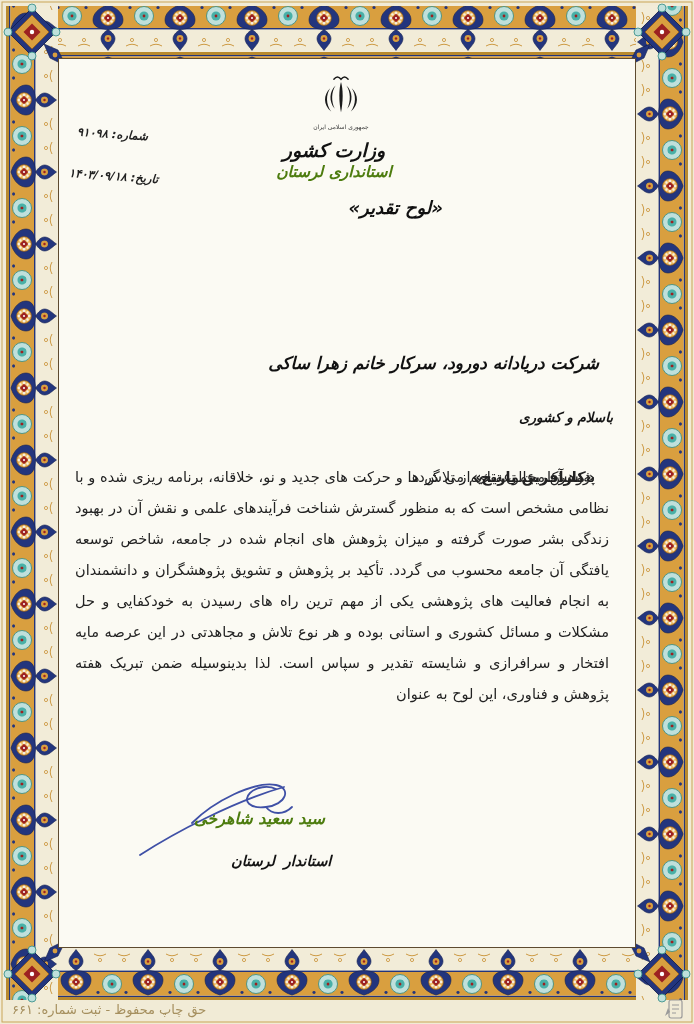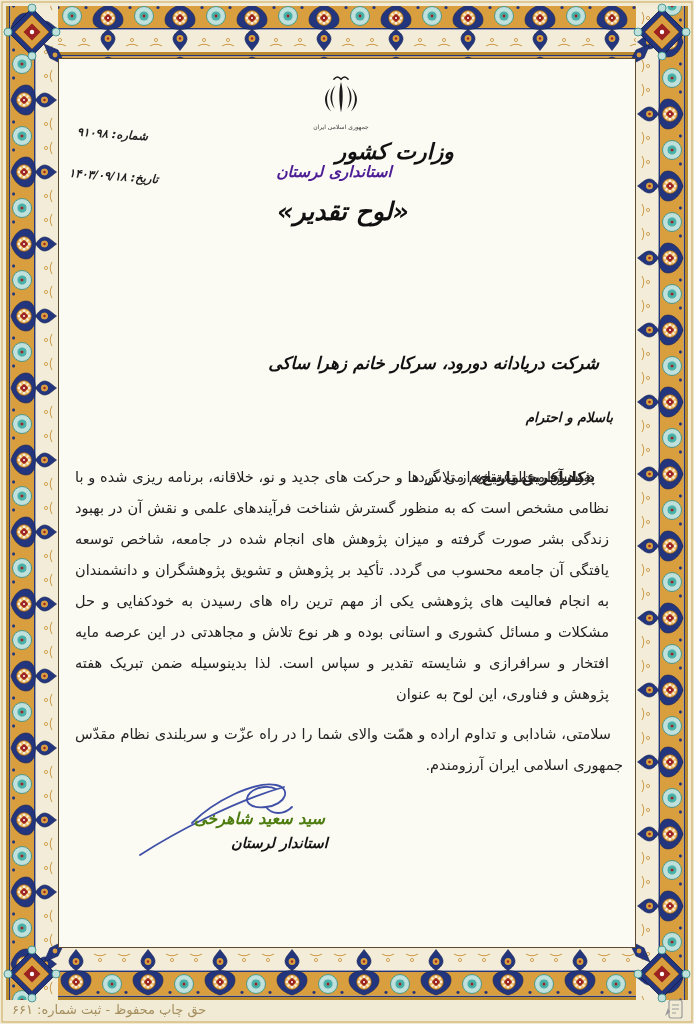--- a/index.html
+++ b/index.html
@@ -14,33 +14,33 @@
     background:#fbfaf3;border:1.5px solid #5d4a2f;box-sizing:border-box;
   }
   .paper *{position:absolute;color:#222;}
   .rtl{direction:rtl;unicode-bidi:embed;}
   .callig{font-weight:700;font-style:italic;}
   .meta-number{top:68px;left:18px;font-size:11.5px;transform:rotate(4deg);}
   .meta-date{top:110px;left:10px;font-size:11.5px;transform:rotate(4deg);}
   .emblem{top:14px;left:252px;width:60px;height:50px;}
   .emblem svg{width:60px;height:50px;display:block;}
   .emblem-caption{top:64px;left:222px;width:120px;text-align:center;font-size:6px;color:#3a3a3a;letter-spacing:.5px;}
-  .ministry{top:80px;left:155px;width:240px;text-align:right;font-size:22px;color:#111;}
-  .office{top:104px;left:155px;width:240px;text-align:center;font-size:15.5px;color:#4c1d95;}
-  .doc-title{top:138px;left:184px;width:200px;text-align:center;font-size:25px;color:#101010;}
+  .ministry{top:80px;left:155px;width:240px;text-align:center;font-size:19px;color:#111;}
+  .office{top:104px;left:155px;width:240px;text-align:center;font-size:15.5px;color:#4d7c0f;}
+  .doc-title{top:138px;left:184px;width:200px;font-size:18px;color:#101010;}
   .quote{top:216px;left:62px;width:460px;text-align:center;font-size:14.5px;color:#151515;}
   .recipient{top:294px;right:36px;font-size:17px;color:#111;}
   .salutation{top:350px;right:22px;font-size:13.5px;color:#161616;}
   .body-text{left:16px;width:548px;font-size:14.5px;line-height:31px;text-align:justify;color:#242424;}
   .body-1{top:388px;text-indent:14px;}
   .body-1 .bold{font-weight:700;}
   .body-2{top:645px;text-indent:12px;}
   .sig-stroke{top:712px;left:75px;width:170px;height:90px;}
   .sig-name{top:750px;left:135px;font-size:16px;color:#4d7c0f;}
-  .sig-title{top:776px;left:172px;font-size:14.5px;color:#131313;}
+  .sig-title{top:794px;left:172px;font-size:14.5px;color:#131313;font-family:Liberation Mono, monospace;}
   .print-note{position:absolute;left:12px;top:1002px;font-size:13px;color:#a58f5e;direction:rtl;}
   .publisher{position:absolute;left:664px;top:998px;width:20px;height:22px;}
 </style>
 </head>
 <body>
 
 <svg class="border-svg" viewBox="0 0 694 1024" xmlns="http://www.w3.org/2000/svg">
   <defs>
     <pattern id="bp" width="72" height="52" patternUnits="userSpaceOnUse">
       <rect width="72" height="52" fill="#f2ecd8"></rect>
@@ -126,29 +126,28 @@
   <div class="emblem-caption rtl">جمهوری اسلامی ایران</div>
 
   <div class="ministry rtl callig">وزارت کشور</div>
   <div class="office rtl callig">استانداری لرستان</div>
 
   <div class="doc-title rtl callig">«لوح تقدیر»</div>
 
 
   <div class="recipient rtl callig">شرکت دریادانه دورود، سرکار خانم زهرا ساکی</div>
 
-  <div class="salutation rtl callig">باسلام و احترام</div>
+  <div class="salutation rtl callig">باسلام و کشوری</div>
 
   <p class="body-text body-1 rtl">
       <span>پژوهش مجموعه ای از تلاش ها و حرکت های جدید و نو، خلاقانه، برنامه ریزی شده و با نظامی مشخص است که به منظور گسترش شناخت فرآیندهای علمی و نقش آن در بهبود زندگی بشر صورت گرفته و میزان پژوهش های انجام شده در جامعه، شاخص توسعه یافتگی آن جامعه محسوب می گردد. تأکید بر پژوهش و تشویق پژوهشگران و دانشمندان به انجام فعالیت های پژوهشی یکی از مهم ترین راه های رسیدن به خودکفایی و حل مشکلات و مسائل کشوری و استانی بوده و هر نوع تلاش و مجاهدتی در این عرصه مایه افتخار و سرافرازی و شایسته تقدیر و سپاس است. لذا بدینوسیله ضمن تبریک هفته پژوهش و فناوری، این لوح به عنوان </span>
       <span class="bold">«کارآفرین تاریخ»</span>
       <span> به سرکار عالی تقدیم می گردد.</span>
     </p>
 
-  <p class="body-text body-2 rtl">سلامتی، شادابی و تداوم اراده و همّت والای شما را در راه عزّت و سربلندی نظام مقدّس جمهوری اسلامی ایران آرزومندم.</p>
 
   <svg class="sig-stroke" viewBox="0 0 170 90" xmlns="http://www.w3.org/2000/svg">
     <g fill="none" stroke="#2b3e9e" stroke-width="1.8" stroke-linecap="round" opacity="0.9">
       <path d="M6,84 C40,62 100,30 150,16"></path>
       <path d="M58,52 C80,30 120,10 142,14 C158,17 152,34 132,36 C116,38 108,30 116,22 C122,16 134,14 142,18"></path>
       <path d="M132,36 C138,44 150,44 158,36"></path>
     </g>
   </svg>
   <div class="sig-name rtl callig">سید سعید شاهرخی</div>
   <div class="sig-title rtl callig">استاندار لرستان</div>

